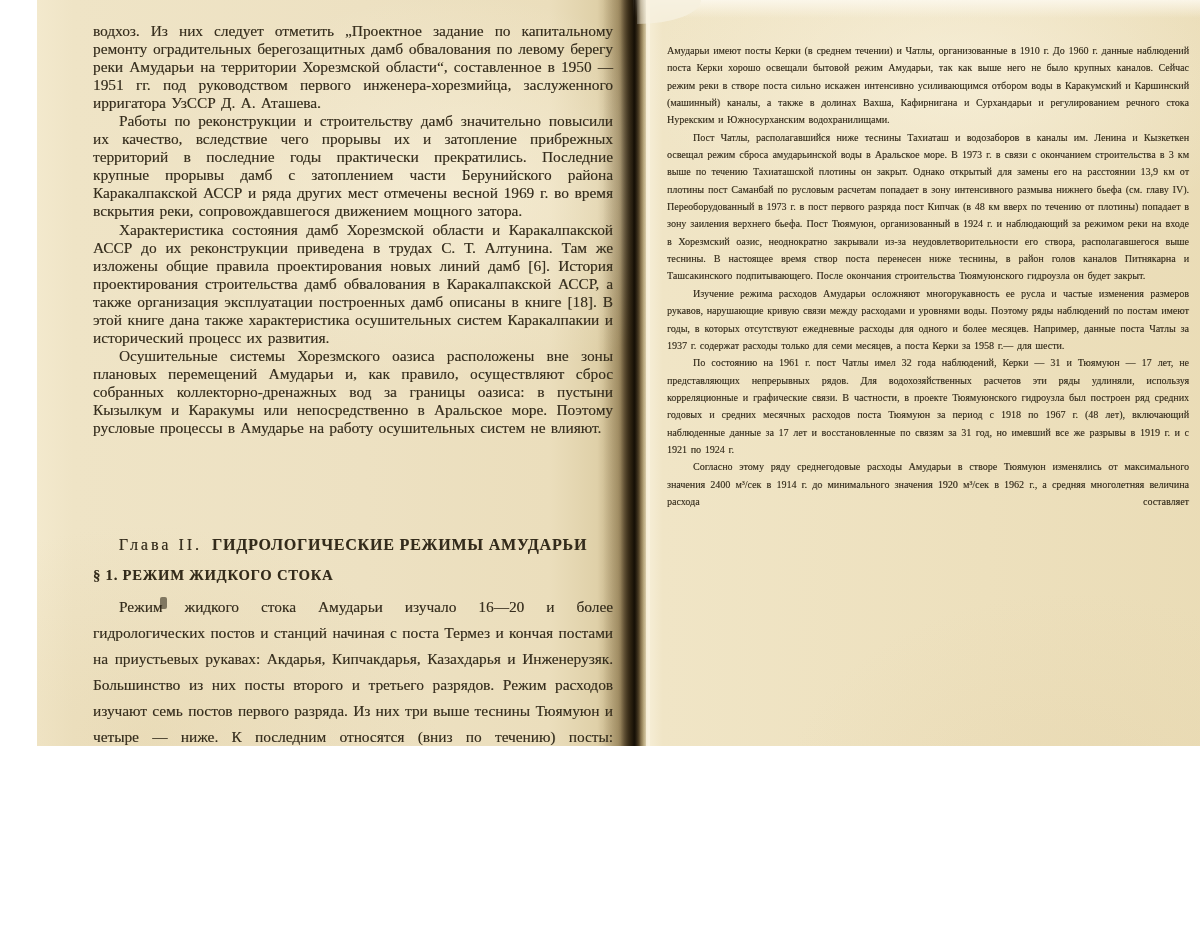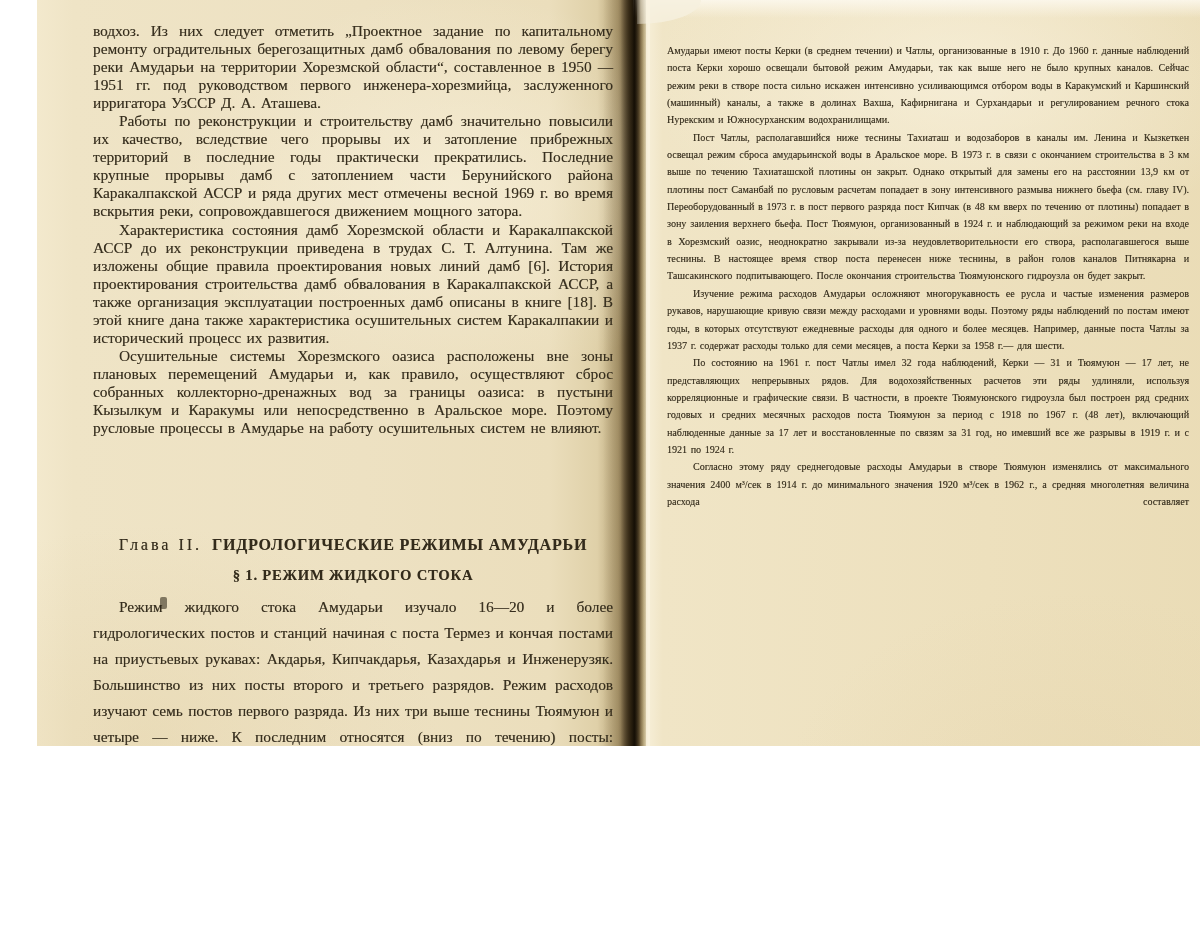--- a/index.html
+++ b/index.html
@@ -63,21 +63,21 @@
   .txt p{margin:0;padding:0;}
   .txt p.indent{text-indent:26px;}
   .force-last-justify{text-align-last:justify;}
   .chapter-heading{
     top:536px;text-align:center;color:#332b1b;
     font-size:16px;
   }
   .chapter-heading .chap-label{letter-spacing:3px;font-weight:normal;margin-right:10px;}
   .chapter-heading .chap-title{font-weight:bold;letter-spacing:0.8px;}
   .section-heading{
-    top:567px;text-align:center;font-weight:bold;
+    top:567px;font-weight:bold;
     font-size:14.6px;letter-spacing:0.8px;color:#332b1b;
   }
   .page-num{font-size:20px;text-align:center;color:#0f172a;}
   .page-num-left{top:864px;}
   .page-num-right{top:881px;left:630px;width:452px;}
   .signature-mark{
     position:absolute;left:607px;top:870px;
     font-size:14px;color:#701a75;letter-spacing:1px;
     text-shadow:0.3px 0.3px 0.4px rgba(54,44,26,0.45);
   }

